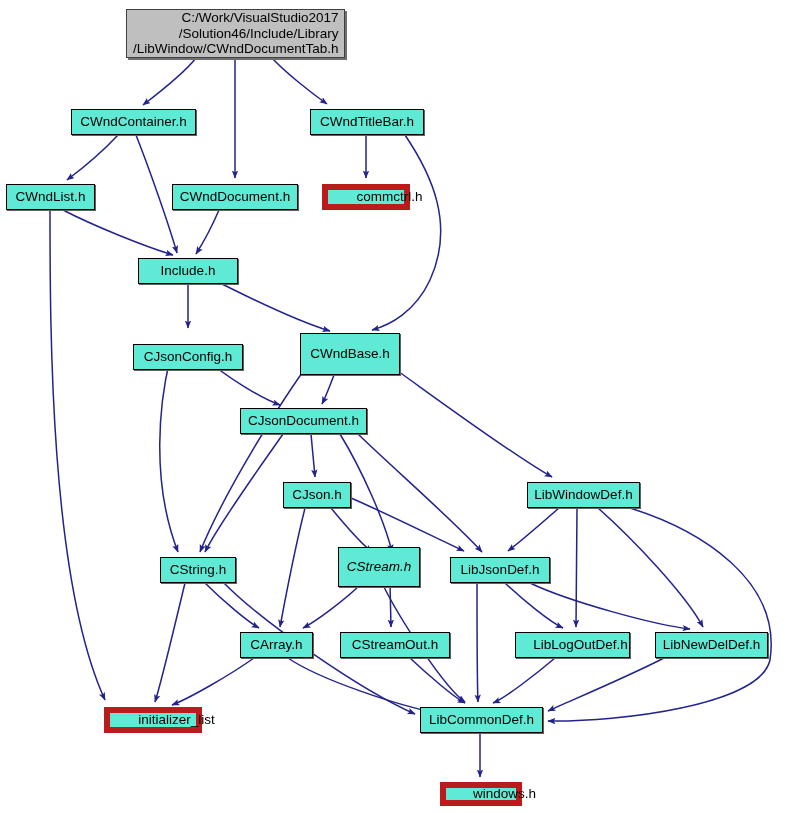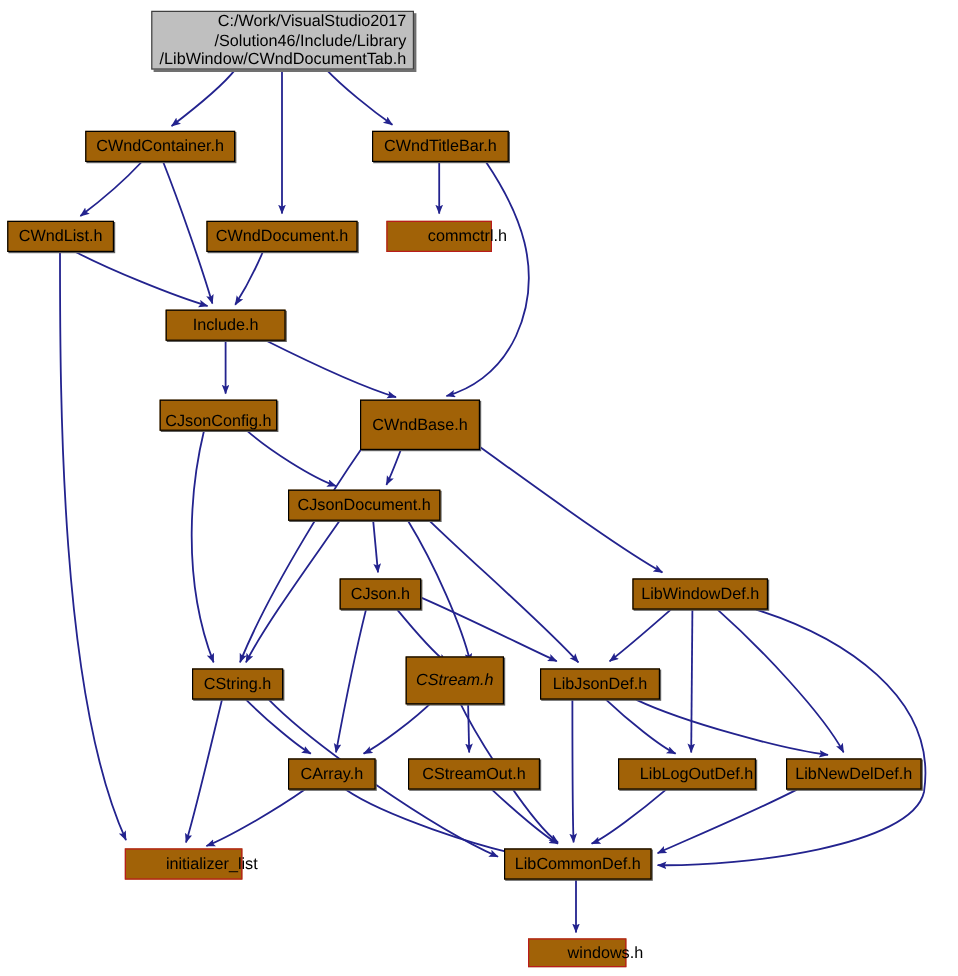--- a/index.html
+++ b/index.html
@@ -28,35 +28,35 @@
     box-sizing: border-box;
     display: flex;
     align-items: center;
     justify-content: center;
     text-align: center;
     font-family: "Liberation Sans", sans-serif;
     font-size: 13.5px;
     line-height: 15.5px;
     color: #000000;
     white-space: pre;
-    background: #a16207;
+    background: #5eead4;
     border: 1px solid #000000;
     box-shadow: 1px 1px 0 0 #606060;
     z-index: 5;
   }
   .node.root {
     background: #bfbfbf;
     border: 1px solid #404040;
     justify-content: flex-start;
     text-align: right;
     padding-left: 6px;
     box-shadow: 2px 2px 0 0 #707070;
   }
   .node.external {
-    border: 1px solid #b91c1c;
+    border: 6px solid #b91c1c;
     box-shadow: none;
     color: #000000;
     padding-left: 47px;
   }
   .node-label {
     display: block;
     pointer-events: none;
   }
 </style>
 </head>
@@ -118,21 +118,21 @@
   <div id="nodes-layer">
       <div class="node root" style="left: 126px; top: 9px; width: 219px; height: 49px;"><span class="node-label">C:/Work/VisualStudio2017
 /Solution46/Include/Library
 /LibWindow/CWndDocumentTab.h</span></div>
       <div class="node" style="left: 71px; top: 109px; width: 125px; height: 26px;"><span class="node-label">CWndContainer.h</span></div>
       <div class="node" style="left: 310px; top: 109px; width: 114px; height: 26px;"><span class="node-label">CWndTitleBar.h</span></div>
       <div class="node" style="left: 6px; top: 184px; width: 89px; height: 26px;"><span class="node-label">CWndList.h</span></div>
       <div class="node" style="left: 172px; top: 184px; width: 126px; height: 26px;"><span class="node-label">CWndDocument.h</span></div>
       <div class="node external" style="left: 322px; top: 184px; width: 88px; height: 26px;"><span class="node-label">commctrl.h</span></div>
       <div class="node" style="left: 138px; top: 258px; width: 100px; height: 26px;"><span class="node-label">Include.h</span></div>
-      <div class="node" style="left: 133px; top: 333px; width: 98px; height: 26px; align-items: flex-end;"><span class="node-label">CJsonConfig.h</span></div>
+      <div class="node" style="left: 133px; top: 344px; width: 110px; height: 26px;"><span class="node-label">CJsonConfig.h</span></div>
       <div class="node" style="left: 300px; top: 333px; width: 100px; height: 42px;"><span class="node-label">CWndBase.h</span></div>
       <div class="node" style="left: 240px; top: 408px; width: 127px; height: 26px;"><span class="node-label">CJsonDocument.h</span></div>
       <div class="node" style="left: 283px; top: 482px; width: 68px; height: 26px;"><span class="node-label">CJson.h</span></div>
       <div class="node" style="left: 527px; top: 482px; width: 113px; height: 26px;"><span class="node-label">LibWindowDef.h</span></div>
       <div class="node" style="left: 160px; top: 557px; width: 76px; height: 26px;"><span class="node-label">CString.h</span></div>
       <div class="node" style="left: 338px; top: 547px; width: 82px; height: 40px; font-style: italic;"><span class="node-label">CStream.h</span></div>
       <div class="node" style="left: 450px; top: 557px; width: 100px; height: 26px;"><span class="node-label">LibJsonDef.h</span></div>
       <div class="node" style="left: 240px; top: 632px; width: 73px; height: 26px;"><span class="node-label">CArray.h</span></div>
       <div class="node" style="left: 340px; top: 632px; width: 110px; height: 26px;"><span class="node-label">CStreamOut.h</span></div>
       <div class="node" style="left: 515px; top: 632px; width: 115px; height: 26px; padding-left: 16px;"><span class="node-label">LibLogOutDef.h</span></div>

